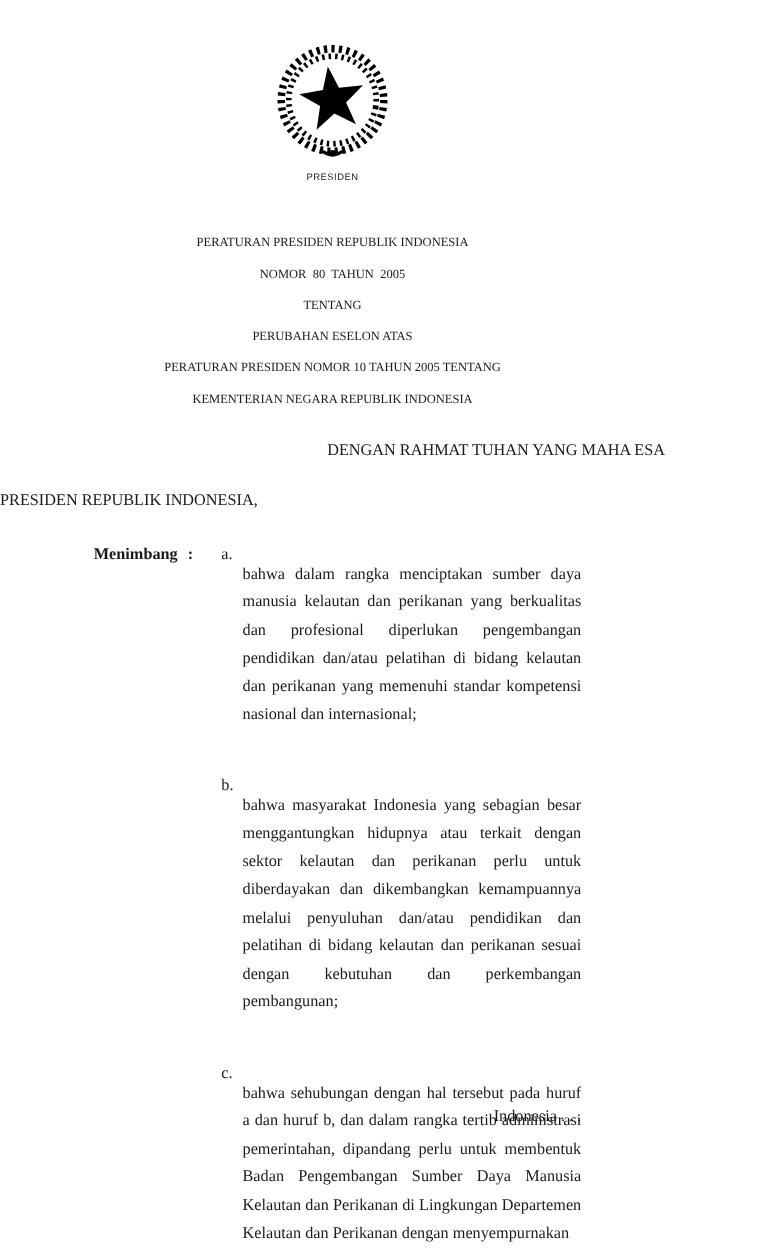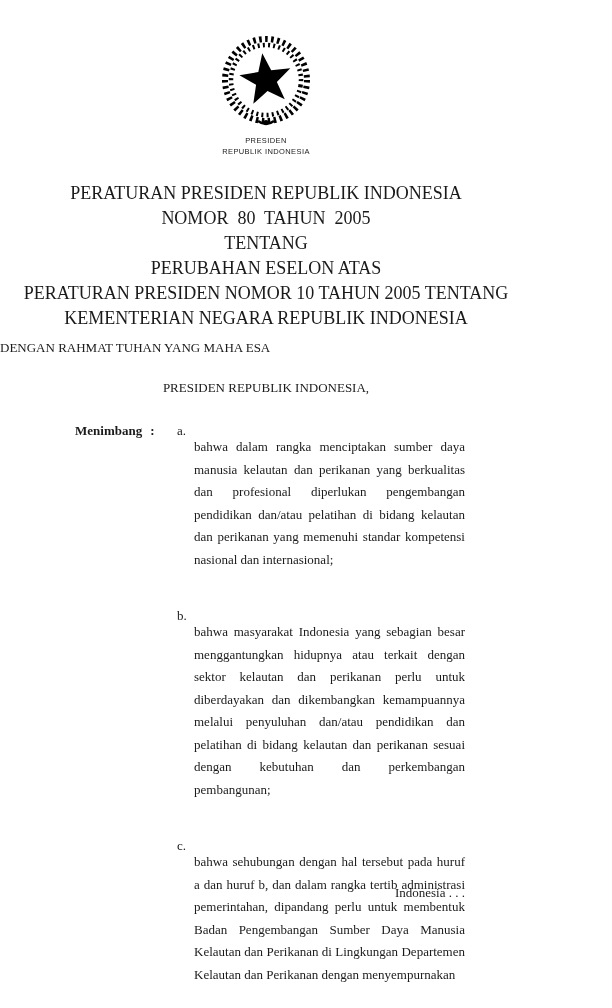--- a/index.html
+++ b/index.html
@@ -30,37 +30,36 @@
     text-align: center;
     font-family: "Liberation Sans", sans-serif;
     font-size: 7.5px;
     line-height: 10.5px;
     letter-spacing: 0.4px;
     color: #222;
   }
 
   
   .title-block {
-    margin-top: 24px;
+    margin-top: 34px;
     text-align: center;
-    font-size: 18px;
+    font-size: 10px;
   }
   .title-line {
     line-height: 25px;
     white-space: pre-wrap;
   }
   .invocation {
-    margin-top: 4px;
-    text-align: left;
+    margin-top: 15px;
+    text-align: right;
     font-size: 13px;
     line-height: 25px;
   }
   .issuer {
     margin-top: 15px;
-    text-align: center;
     font-size: 13px;
     line-height: 25px;
   }
 
   
   .consider {
     margin-top: 20px;
     padding: 0 67px 0 75px;
     display: grid;
     grid-template-columns: 102px 17px 1fr;
@@ -106,21 +105,20 @@
 
       <polygon transform="rotate(-8)" points="0,-27 6.5,-8.9 25.7,-8.3 10.5,3.4 15.9,21.8 0,11 -15.9,21.8 -10.5,3.4 -25.7,-8.3 -6.5,-8.9" fill="#000"></polygon>
 
       <path d="M -8 41 Q 0 47 8 41" fill="none" stroke="#000" stroke-width="2.5"></path>
       <circle cx="0" cy="42.5" r="2.6" fill="#000"></circle>
     </svg>
   </div>
 
   <div class="agency">
     <div>PRESIDEN</div>
-    <div>REPUBLIK INDONESIA</div>
   </div>
 
   <div class="title-block">
     <div class="title-line">PERATURAN PRESIDEN REPUBLIK INDONESIA</div>
     <div class="title-line">NOMOR  80  TAHUN  2005</div>
     <div class="title-line">TENTANG</div>
     <div class="title-line">PERUBAHAN ESELON ATAS</div>
     <div class="title-line">PERATURAN PRESIDEN NOMOR 10 TAHUN 2005 TENTANG</div>
     <div class="title-line">KEMENTERIAN NEGARA REPUBLIK INDONESIA</div>
   </div>

